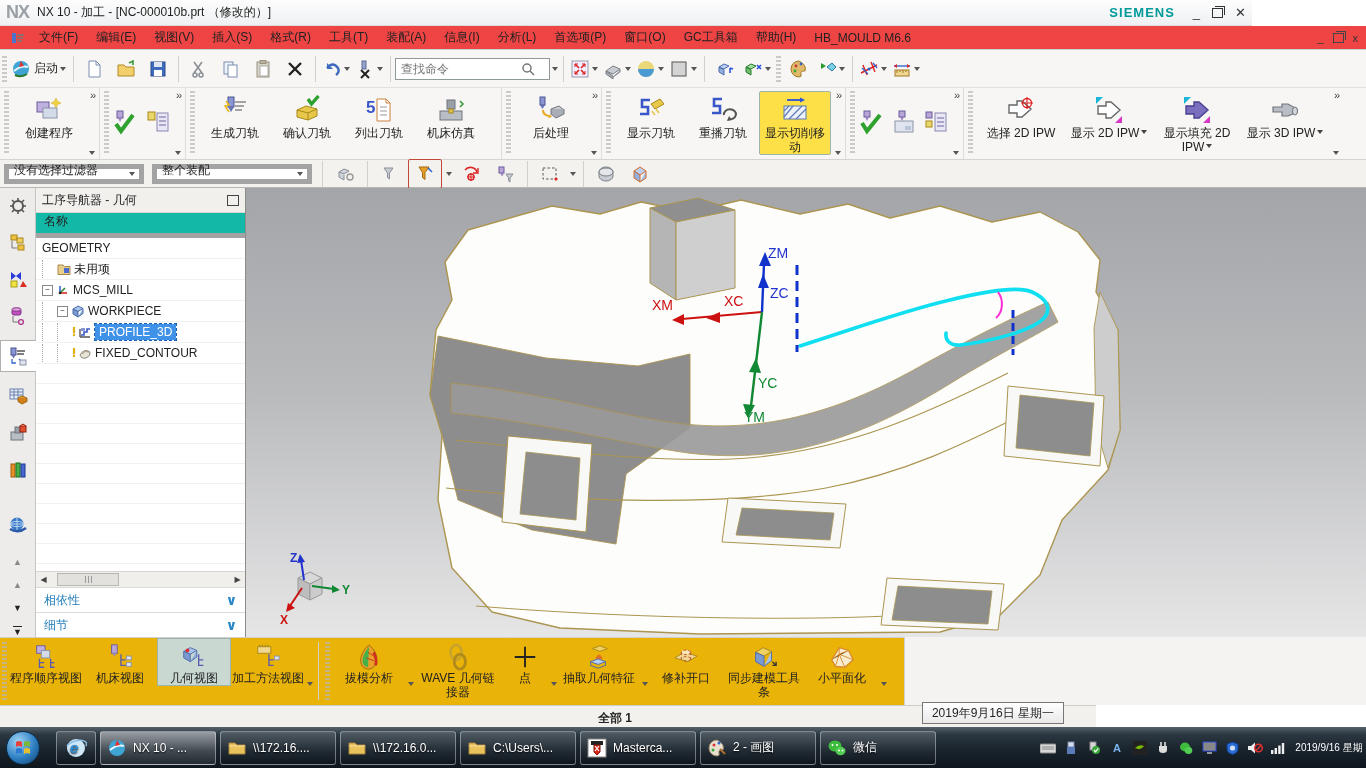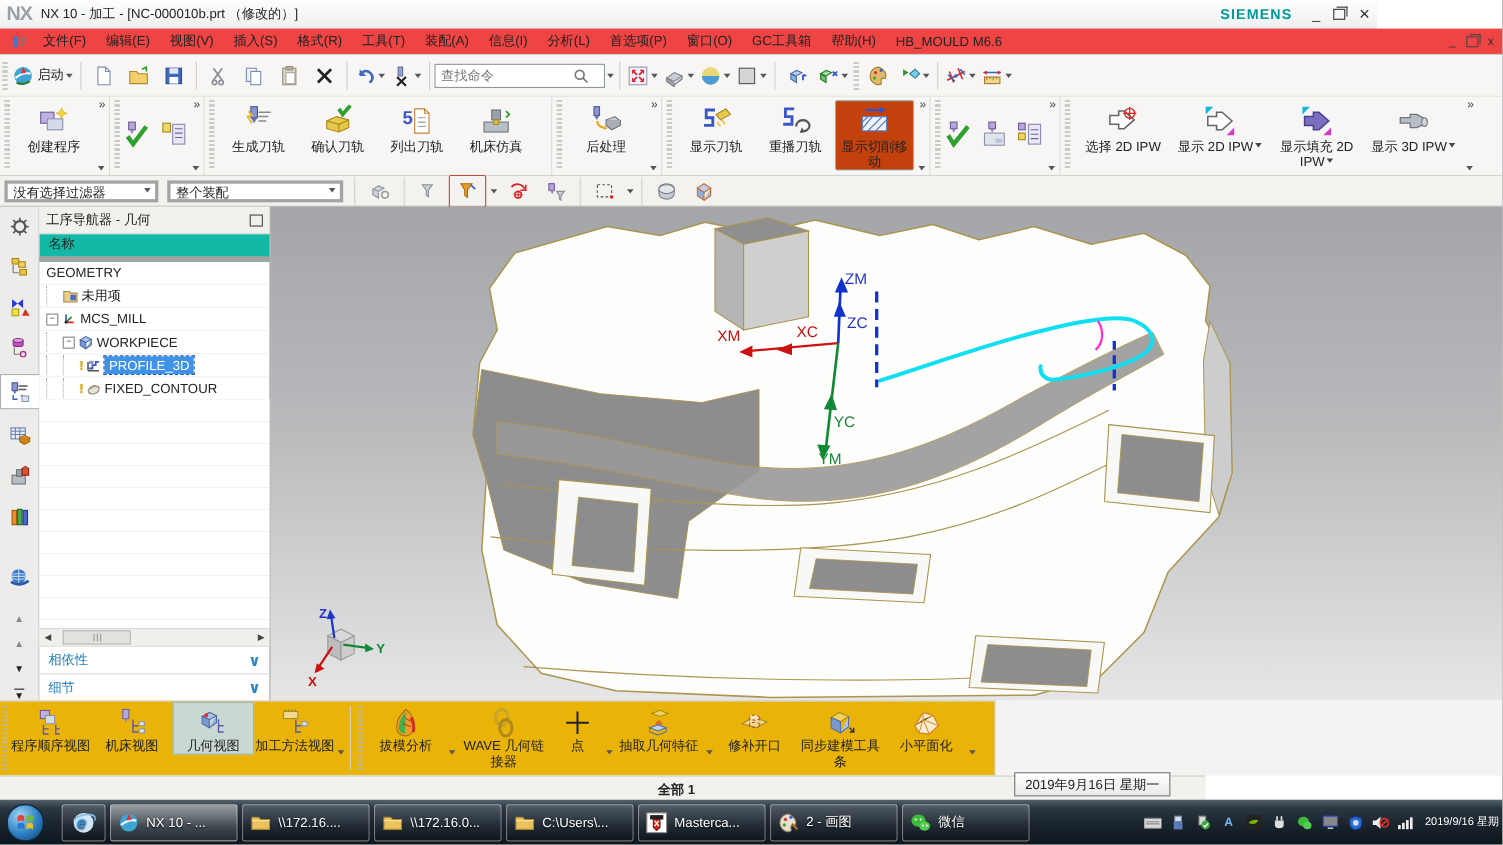--- a/index.html
+++ b/index.html
@@ -34,29 +34,29 @@
   .findwrap svg{position:absolute;right:24px;width:14px;height:14px;}
   
   #ribbon{left:0;top:88px;width:1366px;height:72px;background:#f7f6f4;display:flex;border-bottom:1px solid #d6d4d1;box-sizing:border-box;}
   .rgroup{position:relative;display:flex;align-items:flex-start;padding:3px 14px 3px 2px;border-right:1px solid #dedcd9;}
   .rgroup .grip{height:62px;margin-right:4px;}
   .more{position:absolute;top:1px;right:3px;font-size:11px;color:#444;}
   .gdrop{position:absolute;bottom:1px;right:3px;}
   .rbtn{display:flex;flex-direction:column;align-items:center;width:70px;padding-top:3px;text-align:center;border:1px solid transparent;border-radius:2px;}
   .rbtn svg{width:30px;height:30px;}
   .rbtn .lbl{line-height:14px;margin-top:1px;}
-  .rbtn.active{background:#c2410c;border-color:#9eb3ab;}
+  .rbtn.active{background:#fde047;border-color:#9eb3ab;}
   .rbtn.wide{width:86px;}
   .smallicons{display:flex;align-items:center;gap:6px;padding-top:18px;}
   .smallicons svg{width:26px;height:26px;}
   .sdrop{display:inline-block;width:0;height:0;border:3px solid transparent;border-top:4px solid #444;vertical-align:middle;margin-left:2px;}
   
   #selbar{left:0;top:160px;width:1366px;height:28px;background:#f3f2ef;border-bottom:1px solid #b9b7b3;
           display:flex;align-items:center;padding-left:4px;box-sizing:border-box;gap:2px;}
-  .combo{height:20px;border:3px solid #a3a3a3;background:#fff;display:flex;align-items:flex-start;padding-left:5px;box-sizing:border-box;}
+  .combo{height:20px;border:5px solid #a3a3a3;background:#fff;display:flex;align-items:flex-end;padding-left:5px;box-sizing:border-box;}
   .combo .drop{margin-left:auto;margin-right:4px;}
   
   #resbar{left:0;top:188px;width:36px;height:449px;background:#edecea;border-right:1px solid #c6c4c1;
           display:flex;flex-direction:column;align-items:center;padding-top:6px;box-sizing:border-box;gap:13px;}
   .ric{width:26px;height:24px;display:flex;align-items:center;justify-content:center;}
   .ric svg{width:20px;height:20px;}
   .ric.active{background:#fff;border:1px solid #b3b1ae;border-right:none;width:35px;height:30px;}
   .rarrow{font-size:9px;color:#888;line-height:10px;}
   .rarrow.dark{color:#222;}
   

